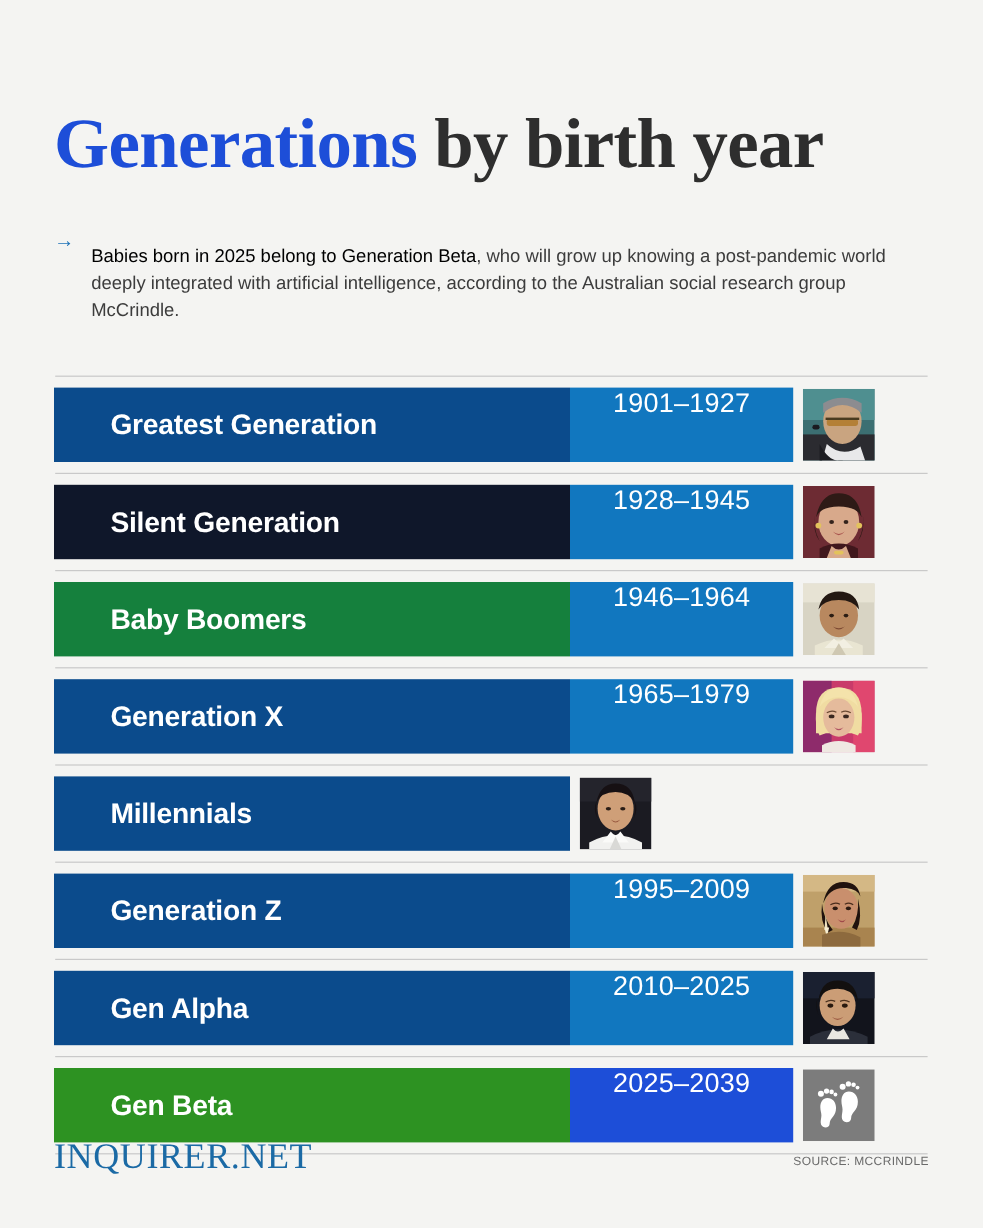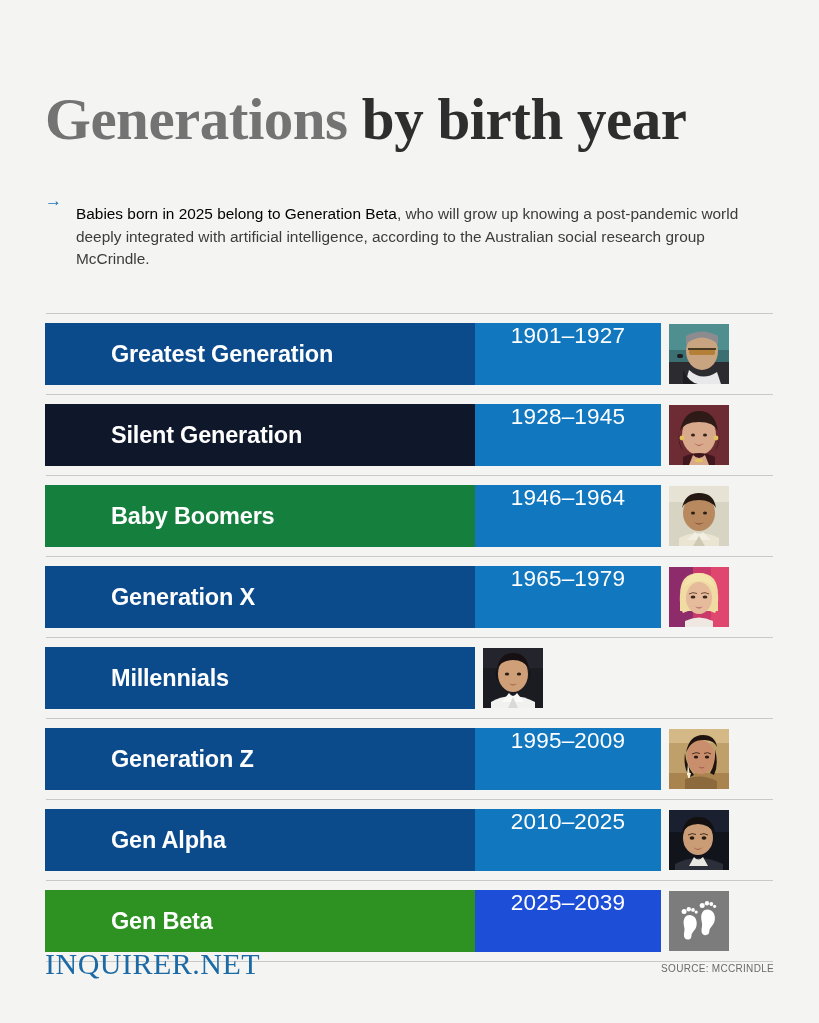--- a/index.html
+++ b/index.html
@@ -25,21 +25,21 @@
   
   .title {
     font-family: "Liberation Serif", serif;
     font-weight: bold;
     font-size: 59px;
     line-height: 1;
     letter-spacing: -0.5px;
     padding-top: 50px;
     white-space: nowrap;
   }
-  .title .blue   { color: #737373; }
+  .title .blue   { color: #1d4ed8; }
   .title .dark   { color: #2e2e2e; }
 
   
   .subtitle-wrap {
     display: flex;
     margin-top: 30px;
     gap: 13px;
   }
   .arrow-icon {
     flex: 0 0 auto;
@@ -69,21 +69,21 @@
   .row {
     display: flex;
     align-items: stretch;
     height: 62px;
     margin: 9px 0;
   }
   .label-cell {
     width: 430px;
     display: flex;
     align-items: center;
-    padding-left: 66px;
+    padding-left: 47px;
     box-sizing: border-box;
     color: #ffffff;
     font-size: 23.5px;
     font-weight: bold;
     letter-spacing: -0.2px;
   }
   .year-cell {
     width: 186px;
     display: flex;
     justify-content: center;

